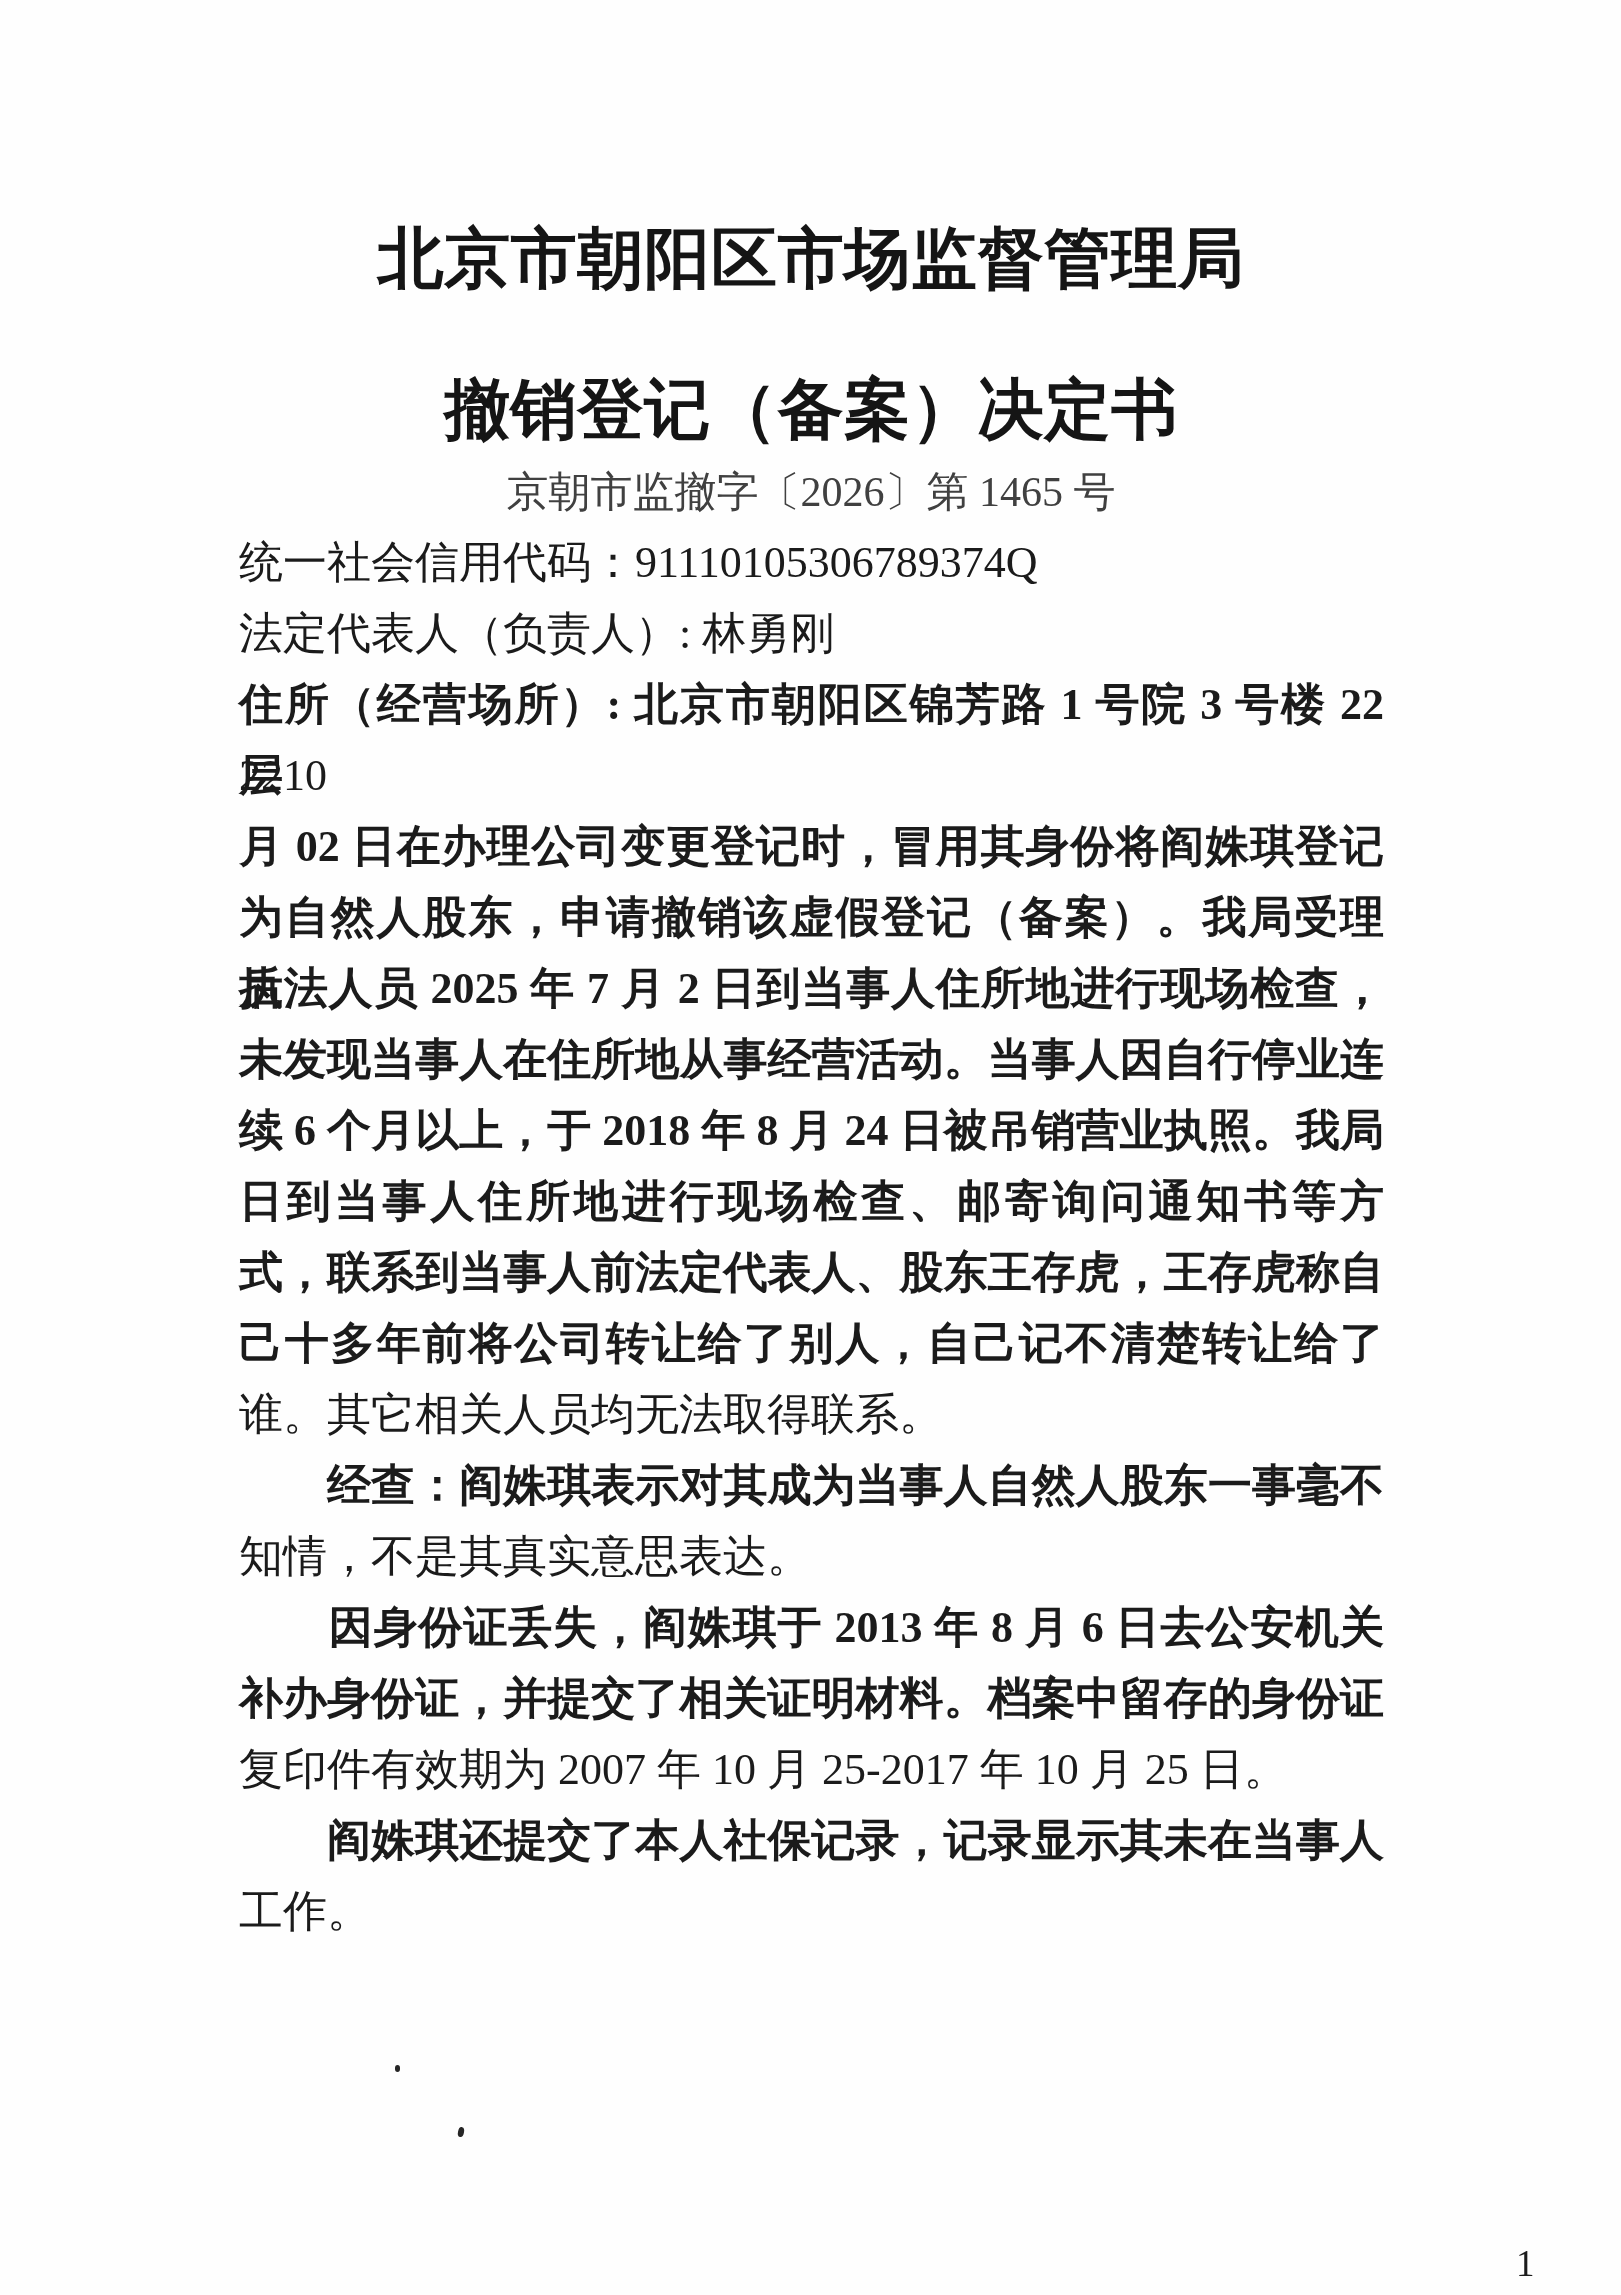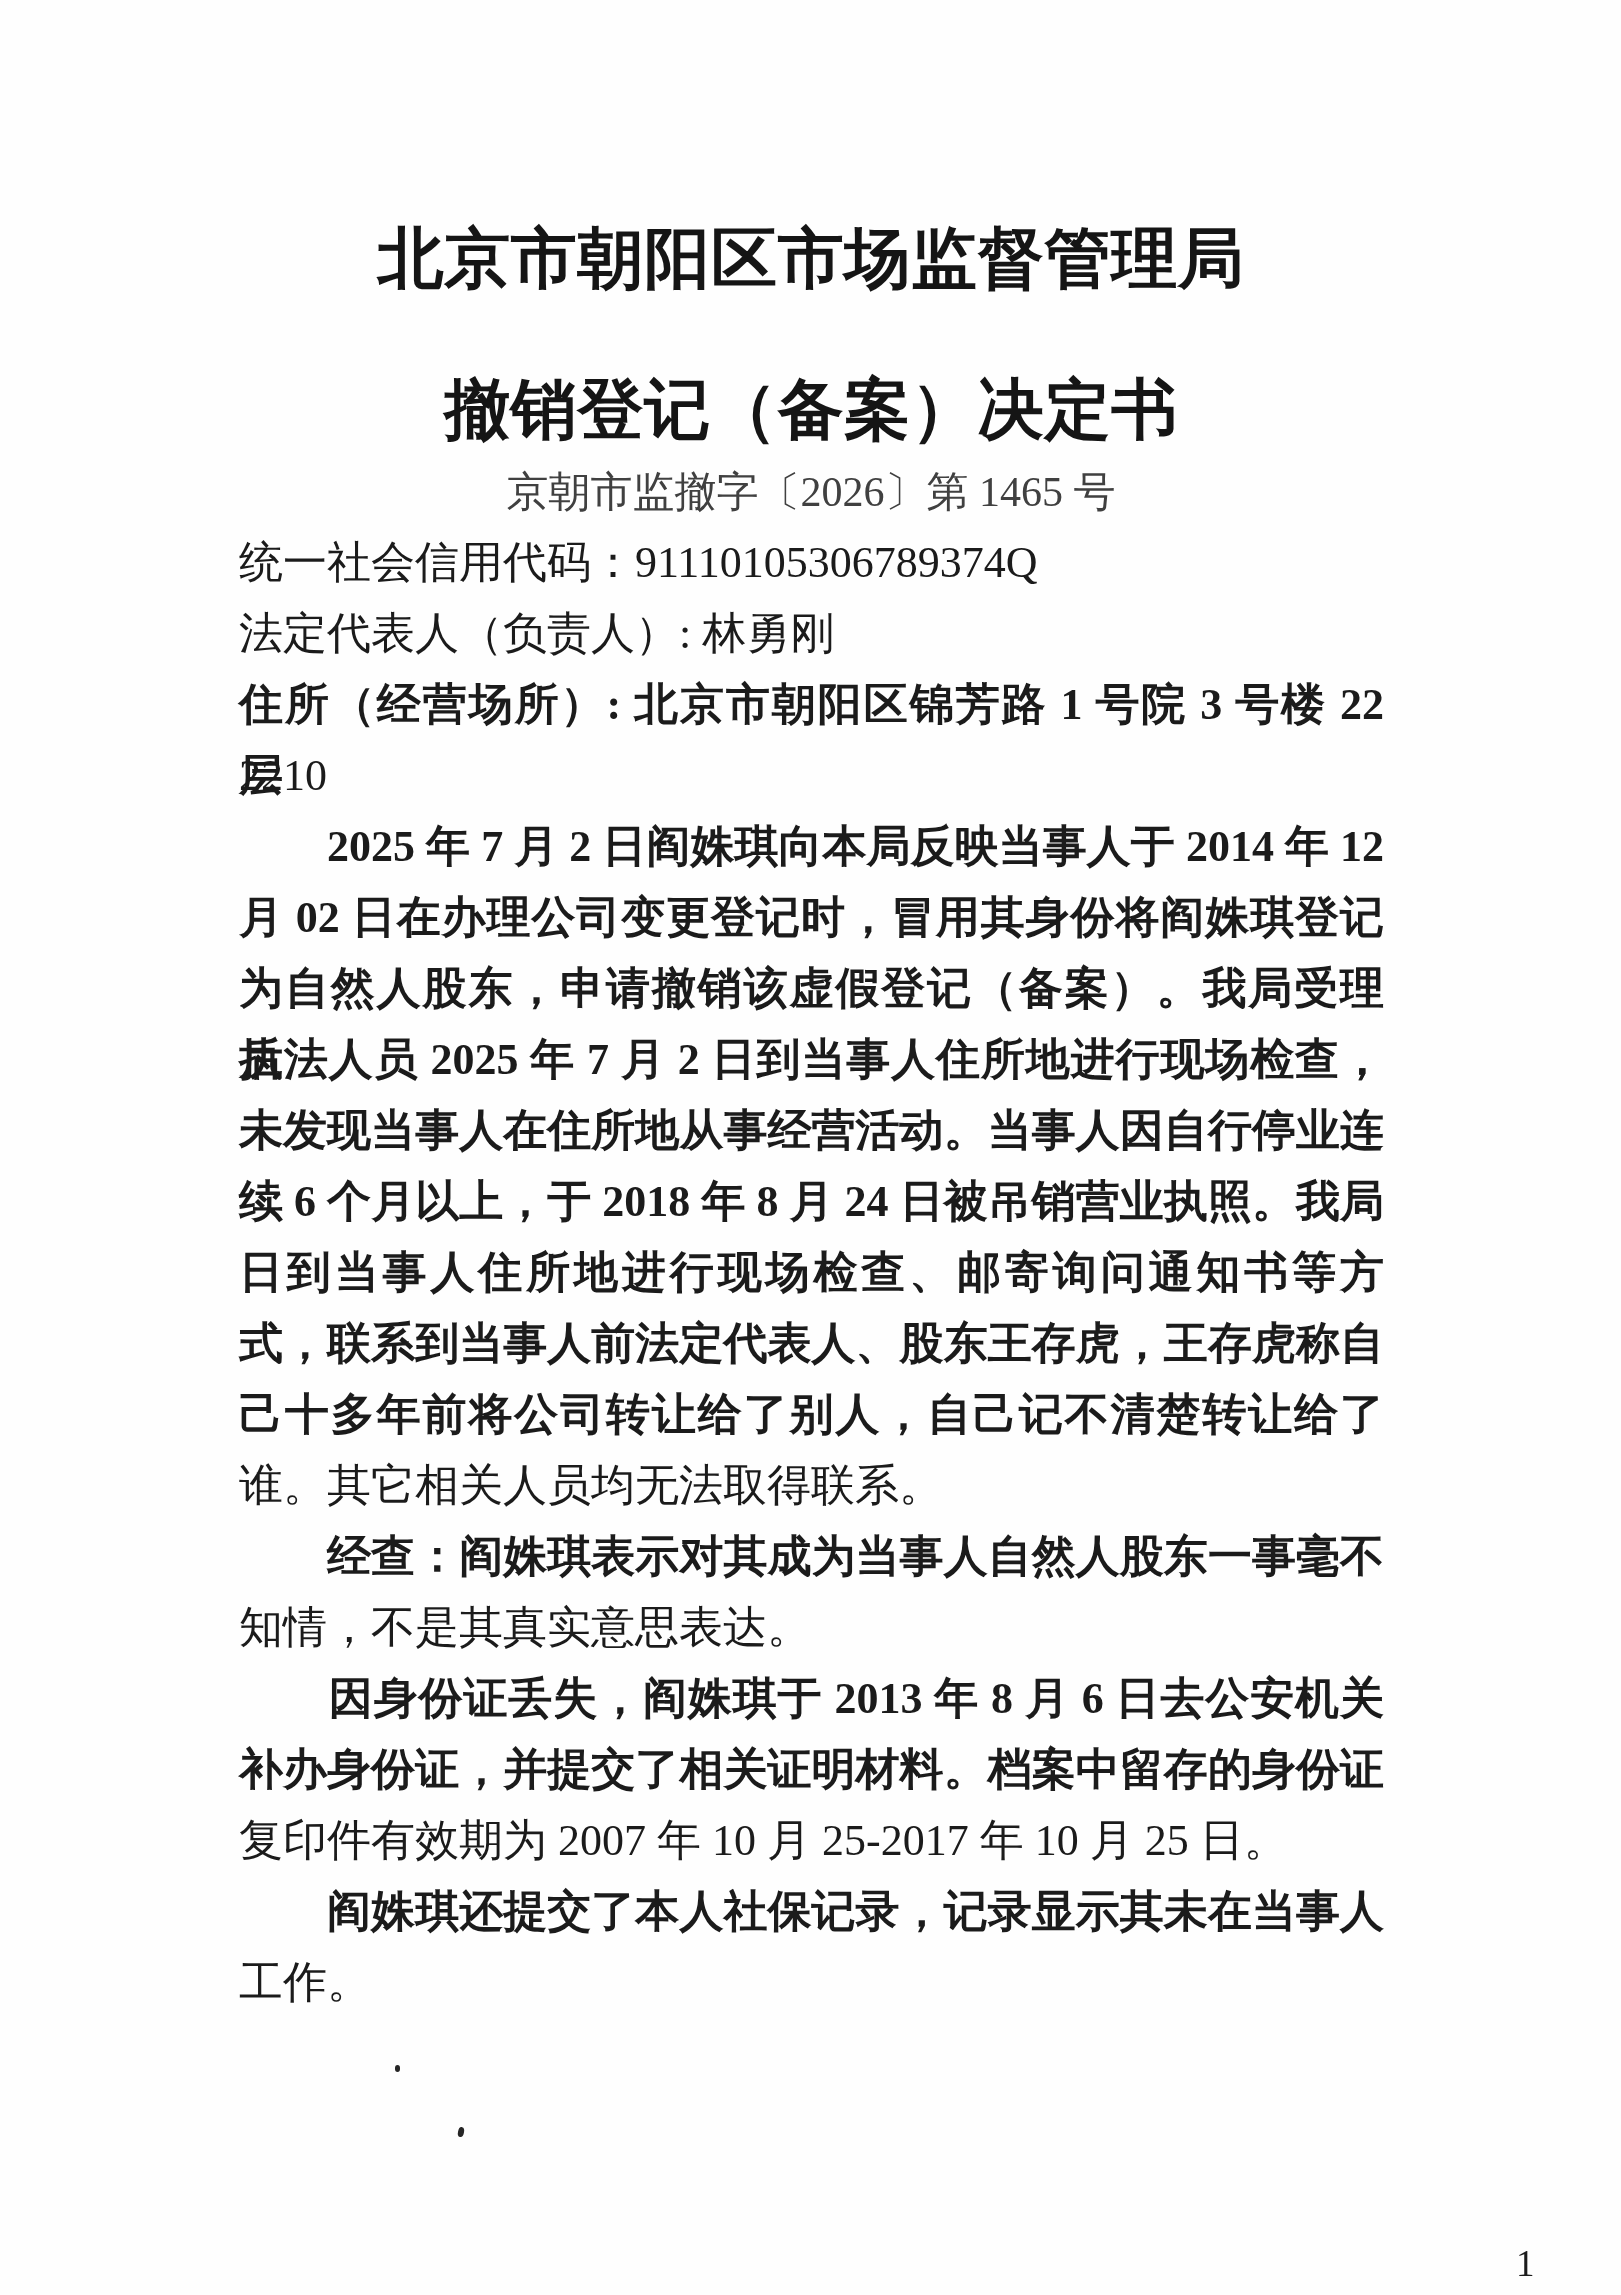--- a/index.html
+++ b/index.html
@@ -91,21 +91,20 @@
 
   <div class="doc-title title-line2">撤销登记（备案）决定书</div>
 
   <div class="doc-number">京朝市监撤字〔2026〕第 1465 号</div>
 
   <div class="body-text">
       <div class="body-line">统一社会信用代码：91110105306789374Q</div>
       <div class="body-line">法定代表人（负责人）: 林勇刚</div>
       <div class="body-line justify">住所（经营场所）: 北京市朝阳区锦芳路 1 号院 3 号楼 22 层</div>
       <div class="body-line">2210</div>
-      <div class="body-line justify">　　2025 年 7 月 2 日阎姝琪向本局反映当事人于 2014 年 12</div>
       <div class="body-line justify">月 02 日在办理公司变更登记时，冒用其身份将阎姝琪登记</div>
       <div class="body-line justify">为自然人股东，申请撤销该虚假登记（备案）。我局受理后，</div>
       <div class="body-line justify">执法人员 2025 年 7 月 2 日到当事人住所地进行现场检查，</div>
       <div class="body-line justify">未发现当事人在住所地从事经营活动。当事人因自行停业连</div>
       <div class="body-line justify">续 6 个月以上，于 2018 年 8 月 24 日被吊销营业执照。我局</div>
       <div class="body-line justify">日到当事人住所地进行现场检查、邮寄询问通知书等方</div>
       <div class="body-line justify">式，联系到当事人前法定代表人、股东王存虎，王存虎称自</div>
       <div class="body-line justify">己十多年前将公司转让给了别人，自己记不清楚转让给了</div>
       <div class="body-line">谁。其它相关人员均无法取得联系。</div>
       <div class="body-line justify">　　经查：阎姝琪表示对其成为当事人自然人股东一事毫不</div>

